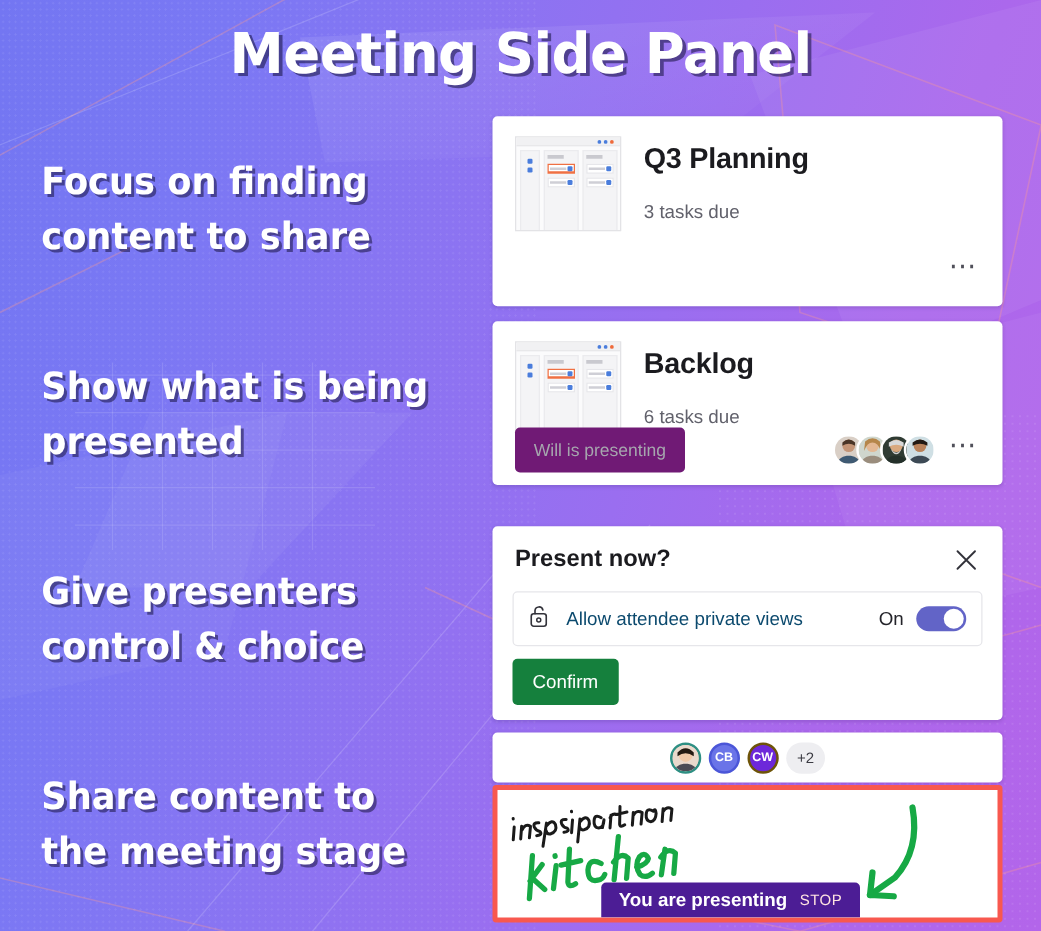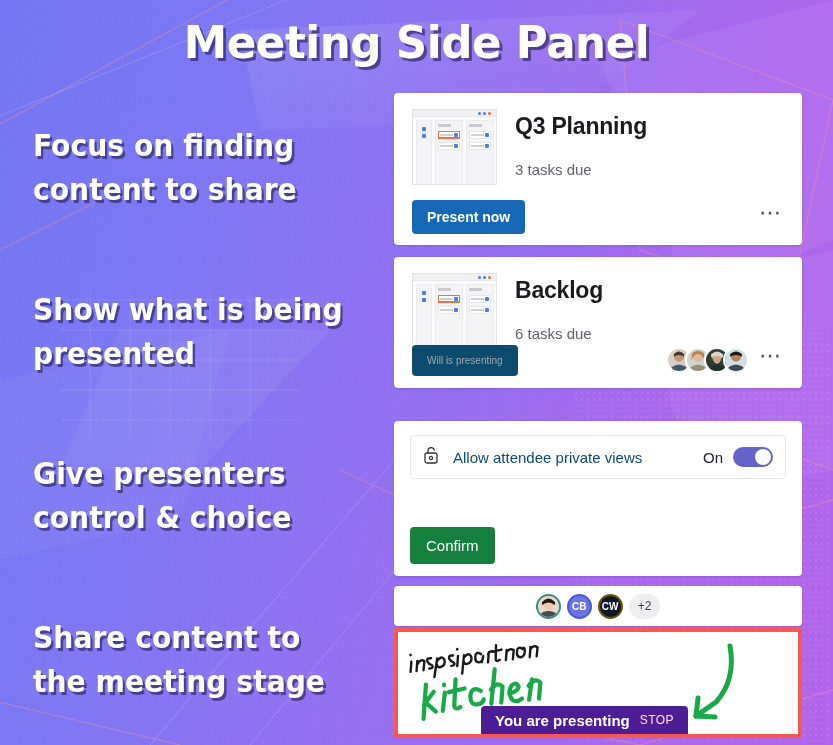--- a/index.html
+++ b/index.html
@@ -113,22 +113,22 @@
   .file-sub { font-size: 15px; color: #61616b; margin-top: 21px; }
 
   .card-foot { position: absolute; left: 0; bottom: 0; width: 100%; height: 56px;
                display:flex; align-items:center; padding: 0 18px; }
   .btn-present {
     background:#1568b5; color:#fff; border:none; border-radius:4px;
     font-family:"Liberation Sans", sans-serif; font-size:14px; font-weight:bold;
     padding: 9px 15px; cursor:pointer;
   }
   .btn-disabled {
-    background:#0c4a6e; color:#a6a6ae; border:none; border-radius:4px;
-    font-family:"Liberation Sans", sans-serif; font-size:10px;
+    background:#701a75; color:#a6a6ae; border:none; border-radius:4px;
+    font-family:"Liberation Sans", sans-serif; font-size:14px;
     padding: 10px 15px;
   }
   .foot-spacer { flex:1; }
   .ellipsis { font-size:22px; color:#50505a; letter-spacing:1px; line-height:12px;
               padding:0 2px 8px 10px; cursor:pointer; }
 
   .avatars { display:flex; align-items:center; }
   .avatars .av {
     width:26px; height:26px; border-radius:50%; margin-left:-7px;
     border:2px solid #ffffff; overflow:hidden; position:relative; flex:none;
@@ -156,21 +156,21 @@
     font-family:"Liberation Sans", sans-serif; font-size:15px;
     padding:10px 16px; cursor:pointer;
   }
 
   
   .presence { height:40px; display:flex; align-items:center; justify-content:center; gap:6px;border-radius:10px; }
   .pav { width:25px; height:25px; border-radius:50%; display:flex; align-items:center;
          justify-content:center; font-size:10px; font-weight:bold; color:#fff; flex:none; }
   .pav.ring { border:2px solid #2e8f83; overflow:hidden; background:#f6d9c9; }
   .pav.cb { background:#6a74e8; border:2px solid #4b56d8; }
-  .pav.cw { background:#0f172a; border:2px solid #6e5408; }
+  .pav.cw { background:#6d28d9; border:2px solid #6e5408; }
   .pmore { height:25px; padding:0 9px; border-radius:13px; background:#eeeef1;
            display:flex; align-items:center; font-size:12px; color:#3a3a42; }
 
   
   .stage {
     position:absolute; left:0; top:628px; width:408px; height:110px;
     background:#ffffff; border:4px solid #f8584f; border-radius:3px; overflow:hidden;
   }
   .stage svg { position:absolute; left:0; top:0; }
   .presenting-bar {
@@ -267,21 +267,20 @@
               </div>
           </div>
         </div>
       </div>
       <div class="file-meta">
         <div class="file-title">Q3 Planning</div>
         <div class="file-sub">3 tasks due</div>
       </div>
     </div>
     <div class="card-foot">
-      <button class="btn-present">Present now</button>
       <div class="foot-spacer"></div>
       <div class="ellipsis">⋯</div>
     </div>
   </div>
 
   <div class="card card-b">
     <div class="file-row">
       <div class="thumb">
         <div class="tbar">
             <i></i>
@@ -358,20 +357,28 @@
               <path d="M2 26 C4 16 22 16 24 26Z" fill="#3d4a55"></path>
               <path d="M6 6 Q13 0 20 6 L20 9 Q13 5 6 9Z" fill="#221a14"></path>
             </svg>
           </div>
       </div>
       <div class="ellipsis">⋯</div>
     </div>
   </div>
 
   <div class="card card-c">
+    <div class="dlg-head">
+      <div class="dlg-title">Present now?</div>
+      <div class="close-btn">
+        <svg viewBox="0 0 22 22">
+            <path d="M4 4 L18 18 M18 4 L4 18" stroke="#33333b" stroke-width="1.5" fill="none" stroke-linecap="round"></path>
+          </svg>
+      </div>
+    </div>
     <div class="opt-box">
       <span>
         <svg width="18" height="20" viewBox="0 0 18 20">
           <rect x="2" y="8" width="12" height="10" rx="2" fill="none" stroke="#33333b" stroke-width="1.3"></rect>
           <path d="M5 8 V5.5 A3.2 3.2 0 0 1 11.3 5" fill="none" stroke="#33333b" stroke-width="1.3" stroke-linecap="round"></path>
           <circle cx="8" cy="13" r="1.6" fill="none" stroke="#33333b" stroke-width="1.2"></circle>
         </svg>
       </span>
       <span class="opt-label">Allow attendee private views</span>
       <span class="opt-state">On</span>

